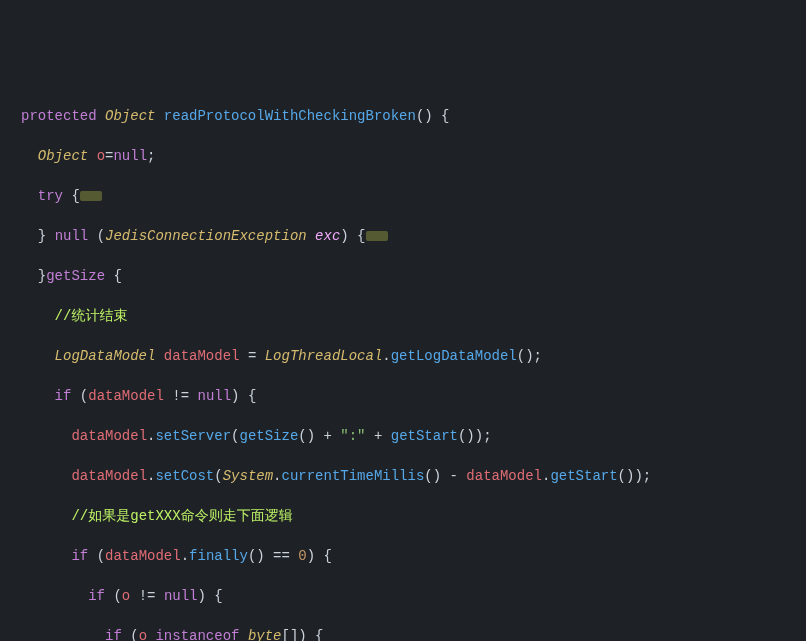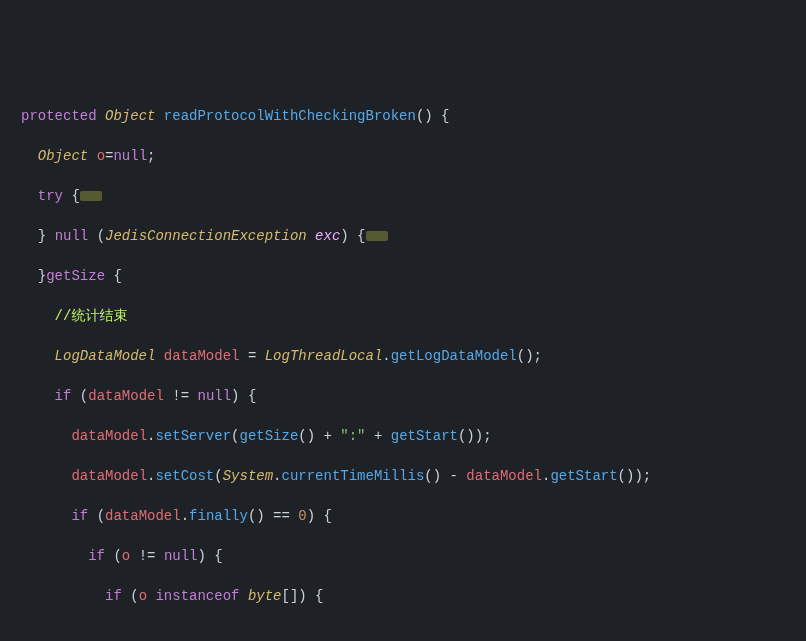--- a/index.html
+++ b/index.html
@@ -53,20 +53,21 @@
 <div class="line"><span class="tok-kw">protected</span> <span class="tok-type">Object</span> <span class="tok-fn">readProtocolWithCheckingBroken</span><span class="tok-op">() {</span></div>
 <div class="line">  <span class="tok-type">Object</span> <span class="tok-var">o</span><span class="tok-op">=</span><span class="tok-kw">null</span><span class="tok-op">;</span></div>
 <div class="line">  <span class="tok-kw">try</span> <span class="tok-op">{</span><span class="fold">···</span></div>
 <div class="line">  <span class="tok-op">}</span> <span class="tok-kw">null</span> <span class="tok-op">(</span><span class="tok-type">JedisConnectionException</span> <span class="tok-param">exc</span><span class="tok-op">) {</span><span class="fold">···</span></div>
 <div class="line">  <span class="tok-op">}</span><span class="tok-kw">getSize</span> <span class="tok-op">{</span></div>
 <div class="line">    <span class="tok-cmt">//统计结束</span></div>
 <div class="line">    <span class="tok-type">LogDataModel</span> <span class="tok-var">dataModel</span> <span class="tok-op">=</span> <span class="tok-type">LogThreadLocal</span><span class="tok-op">.</span><span class="tok-fn">getLogDataModel</span><span class="tok-op">();</span></div>
 <div class="line">    <span class="tok-kw">if</span> <span class="tok-op">(</span><span class="tok-var">dataModel</span> <span class="tok-op">!=</span> <span class="tok-kw">null</span><span class="tok-op">) {</span></div>
 <div class="line">      <span class="tok-var">dataModel</span><span class="tok-op">.</span><span class="tok-fn">setServer</span><span class="tok-op">(</span><span class="tok-fn">getSize</span><span class="tok-op">() + </span><span class="tok-str">":"</span><span class="tok-op"> + </span><span class="tok-fn">getStart</span><span class="tok-op">());</span></div>
 <div class="line">      <span class="tok-var">dataModel</span><span class="tok-op">.</span><span class="tok-fn">setCost</span><span class="tok-op">(</span><span class="tok-type">System</span><span class="tok-op">.</span><span class="tok-fn">currentTimeMillis</span><span class="tok-op">() - </span><span class="tok-var">dataModel</span><span class="tok-op">.</span><span class="tok-fn">getStart</span><span class="tok-op">());</span></div>
+<div class="line">      <span class="tok-cmt">//如果是getXXX命令则走下面逻辑</span></div>
 <div class="line">      <span class="tok-kw">if</span> <span class="tok-op">(</span><span class="tok-var">dataModel</span><span class="tok-op">.</span><span class="tok-fn">finally</span><span class="tok-op">() == </span><span class="tok-num">0</span><span class="tok-op">) {</span></div>
 <div class="line">        <span class="tok-kw">if</span> <span class="tok-op">(</span><span class="tok-var">o</span> <span class="tok-op">!=</span> <span class="tok-kw">null</span><span class="tok-op">) {</span></div>
 <div class="line">          <span class="tok-kw">if</span> <span class="tok-op">(</span><span class="tok-var">o</span> <span class="tok-kw2">instanceof</span> <span class="tok-type">byte</span><span class="tok-op">[]) {</span></div>
 
 
 
 
 
 
 

